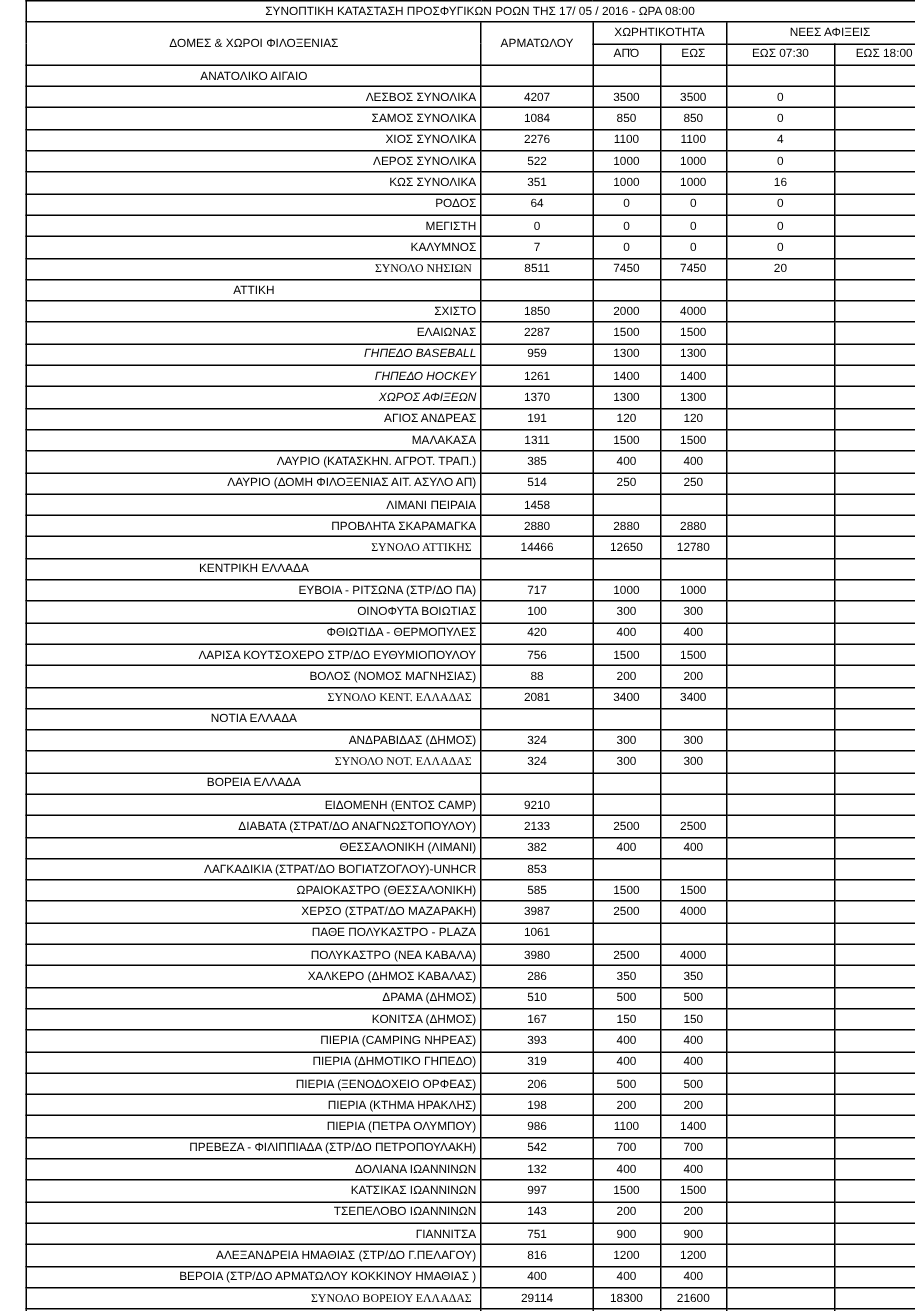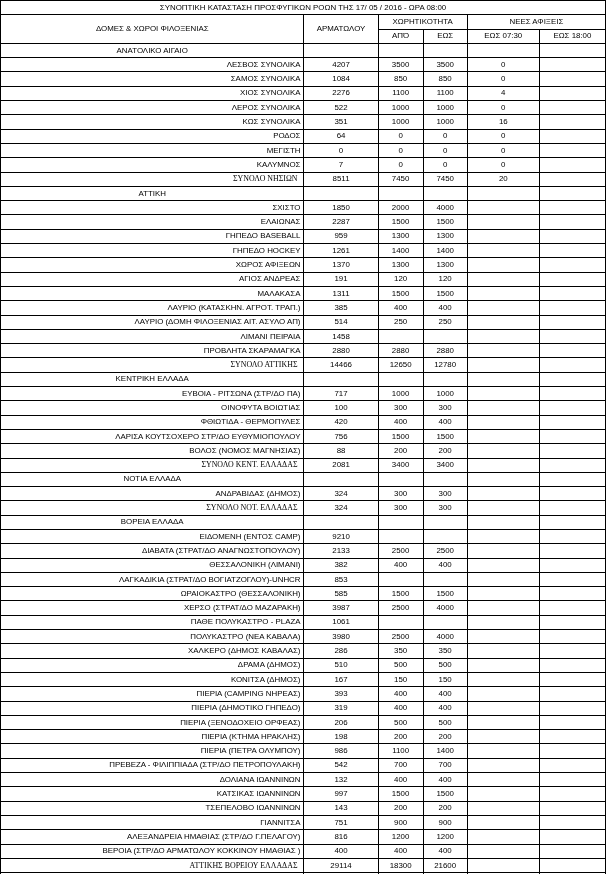--- a/index.html
+++ b/index.html
@@ -12,21 +12,21 @@
     width: 610px;
     height: 874px;
     font-family: "Liberation Sans", "DejaVu Sans", sans-serif;
     color: #000000;
     overflow: hidden;
   }
   #sheet {
     width: 610px;
     height: 695px;
     box-sizing: border-box;
-    padding: 0px 2px 0px 0;
+    padding: 0px 2px 0px 17px;
   }
   table.grid {
     border-collapse: collapse;
     table-layout: fixed;
     width: 606px;
     margin: 0;
   }
   table.grid td, table.grid th {
     border: 1px solid #000000;
     font-size: 7.9px;
@@ -67,21 +67,21 @@
     margin-top: 39px;
   }
   .section-row td.name-col { text-align: center; }
 
   .name-col { text-align: right; }
   .num-col  { text-align: center; }
 
   .total-row td { font-weight: bold; }
   .total-row td.name-col { text-align: right; padding-right: 6px; font-family: Liberation Serif, serif; }
 
-  .italic-row td.name-col { }
+  .italic-row td.name-col { font-style: italic; }
 
   .blank-row td { height: 13.3px; }
 </style>
 </head>
 <body>
 
 <div id="sheet">
   <table class="grid">
     <colgroup>
       <col class="c-name">
@@ -559,21 +559,21 @@
         </tr>
         <tr class="data-row">
           <td class="name-col">ΒΕΡΟΙΑ (ΣΤΡ/ΔΟ ΑΡΜΑΤΩΛΟΥ ΚΟΚΚΙΝΟΥ ΗΜΑΘΙΑΣ )</td>
           <td class="num-col">400</td>
           <td class="num-col">400</td>
           <td class="num-col">400</td>
           <td class="num-col"></td>
           <td class="num-col"></td>
         </tr>
         <tr class="total-row">
-          <td class="name-col">ΑΤΤΙΚΗΣ ΒΟΡΕΙΟΥ ΕΛΛΑΔΑΣ</td>
+          <td class="name-col">ΣΥΝΟΛΟ ΒΟΡΕΙΟΥ ΕΛΛΑΔΑΣ</td>
           <td class="num-col">29114</td>
           <td class="num-col">18300</td>
           <td class="num-col">21600</td>
           <td class="num-col"></td>
           <td class="num-col"></td>
         </tr>
         <tr class="blank-row">
           <td></td>
           <td></td>
           <td></td>

